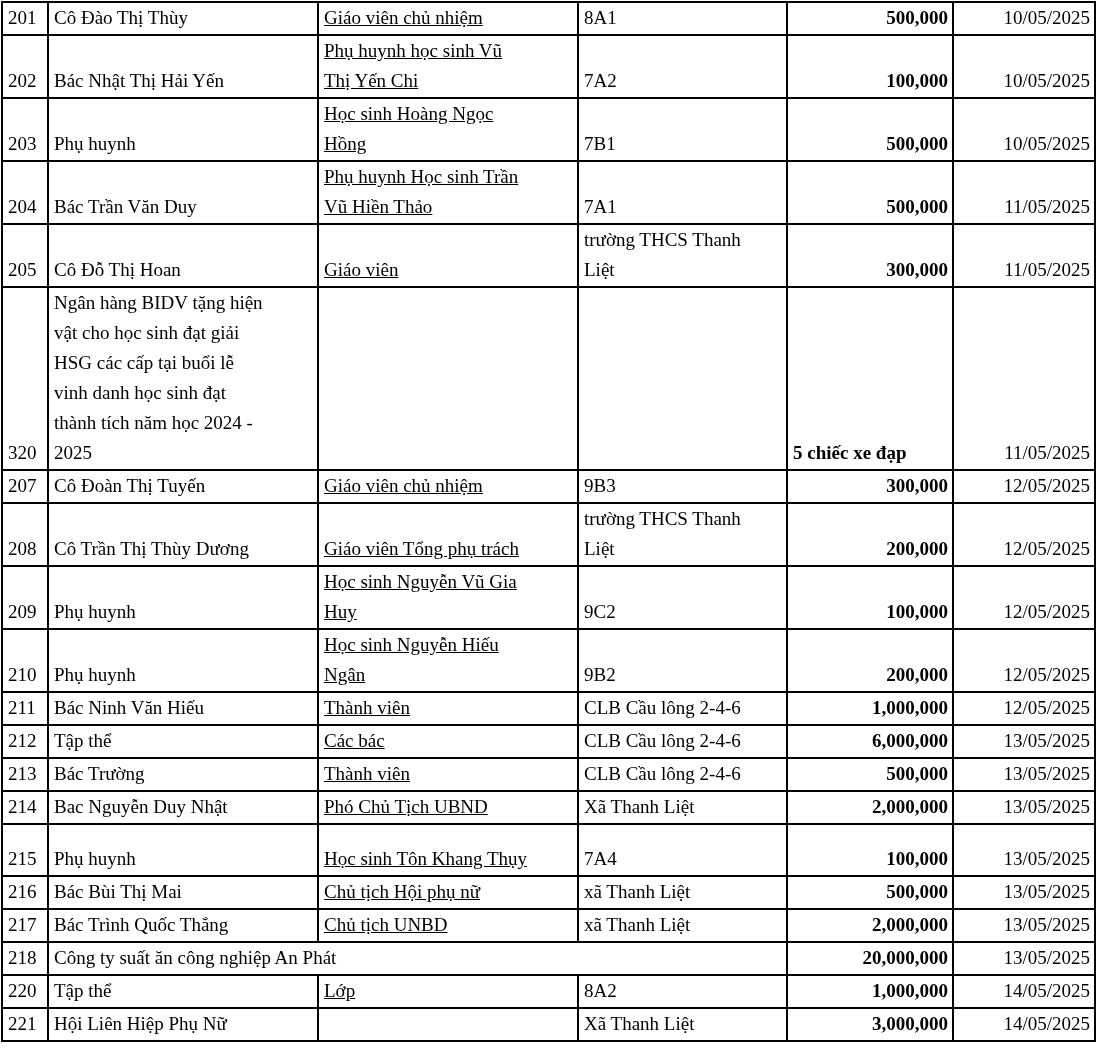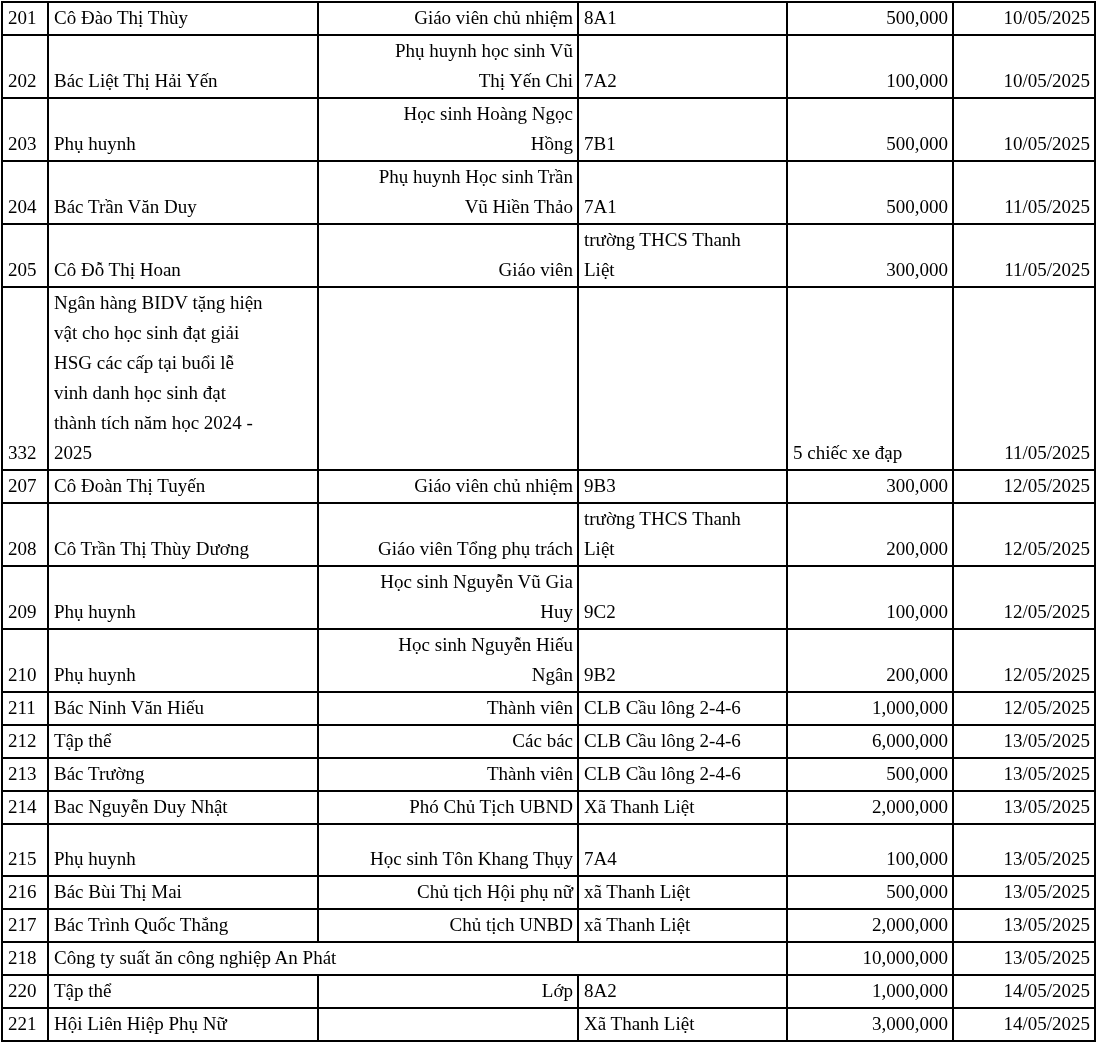--- a/index.html
+++ b/index.html
@@ -15,25 +15,25 @@
     font-size: 19px;
     line-height: 30px;
     color: #000000;
     vertical-align: bottom;
     padding: 0 4px 1px 5px;
     white-space: pre-line;
     overflow: hidden;
   }
   td.c-no   { text-align: left; padding-right: 4px; }
   td.c-name { text-align: left; }
-  td.c-role { text-align: right; }
+  td.c-role { text-align: left; text-decoration: underline; }
   td.c-unit { text-align: left; }
-  td.c-amt  { text-align: right; padding-right: 5px; }
+  td.c-amt  { text-align: right; padding-right: 5px; font-weight: bold; }
   td.c-date { text-align: right; padding-right: 4px; }
-  td.bold   { font-weight: normal; border-radius: 16px; }
+  td.bold   { font-weight: bold; border-radius: 16px; }
   td.left   { text-align: left; }
 </style>
 </head>
 <body>
 
 <table class="sheet">
   <colgroup>
     <col id="col-no" style="width: 46px;">
     <col id="col-name" style="width: 270px;">
     <col id="col-role" style="width: 260px;">
@@ -45,21 +45,21 @@
       <tr style="height: 30px;">
         <td class="c-no">201</td>
         <td class="c-name" colspan="1">Cô Đào Thị Thùy</td>
         <td class="c-role" colspan="1">Giáo viên chủ nhiệm</td>
         <td class="c-unit">8A1</td>
         <td class="c-amt">500,000</td>
         <td class="c-date">10/05/2025</td>
       </tr>
       <tr style="height: 60px;">
         <td class="c-no">202</td>
-        <td class="c-name" colspan="1">Bác Liệt Thị Hải Yến</td>
+        <td class="c-name" colspan="1">Bác Nhật Thị Hải Yến</td>
         <td class="c-role" colspan="1">Phụ huynh học sinh Vũ
 Thị Yến Chi</td>
         <td class="c-unit">7A2</td>
         <td class="c-amt">100,000</td>
         <td class="c-date">10/05/2025</td>
       </tr>
       <tr style="height: 60px;">
         <td class="c-no">203</td>
         <td class="c-name" colspan="1">Phụ huynh</td>
         <td class="c-role" colspan="1">Học sinh Hoàng Ngọc
@@ -80,21 +80,21 @@
       <tr style="height: 60px;">
         <td class="c-no">205</td>
         <td class="c-name" colspan="1">Cô Đỗ Thị Hoan</td>
         <td class="c-role" colspan="1">Giáo viên</td>
         <td class="c-unit">trường THCS Thanh
 Liệt</td>
         <td class="c-amt">300,000</td>
         <td class="c-date">11/05/2025</td>
       </tr>
       <tr style="height: 180px;">
-        <td class="c-no">332</td>
+        <td class="c-no">320</td>
         <td class="c-name" colspan="1">Ngân hàng BIDV tặng hiện
 vật cho học sinh đạt giải
 HSG các cấp tại buổi lễ
 vinh danh học sinh đạt
 thành tích năm học 2024 -
 2025</td>
         <td class="c-role" colspan="1"></td>
         <td class="c-unit"></td>
         <td class="c-amt bold left">5 chiếc xe đạp</td>
         <td class="c-date">11/05/2025</td>
@@ -186,21 +186,21 @@
         <td class="c-no">217</td>
         <td class="c-name" colspan="1">Bác Trình Quốc Thắng</td>
         <td class="c-role" colspan="1">Chủ tịch UNBD</td>
         <td class="c-unit">xã Thanh Liệt</td>
         <td class="c-amt">2,000,000</td>
         <td class="c-date">13/05/2025</td>
       </tr>
       <tr style="height: 30px;">
         <td class="c-no">218</td>
         <td class="c-name" colspan="3">Công ty suất ăn công nghiệp An Phát</td>
-        <td class="c-amt">10,000,000</td>
+        <td class="c-amt">20,000,000</td>
         <td class="c-date">13/05/2025</td>
       </tr>
       <tr style="height: 30px;">
         <td class="c-no">220</td>
         <td class="c-name" colspan="1">Tập thể</td>
         <td class="c-role" colspan="1">Lớp</td>
         <td class="c-unit">8A2</td>
         <td class="c-amt">1,000,000</td>
         <td class="c-date">14/05/2025</td>
       </tr>

